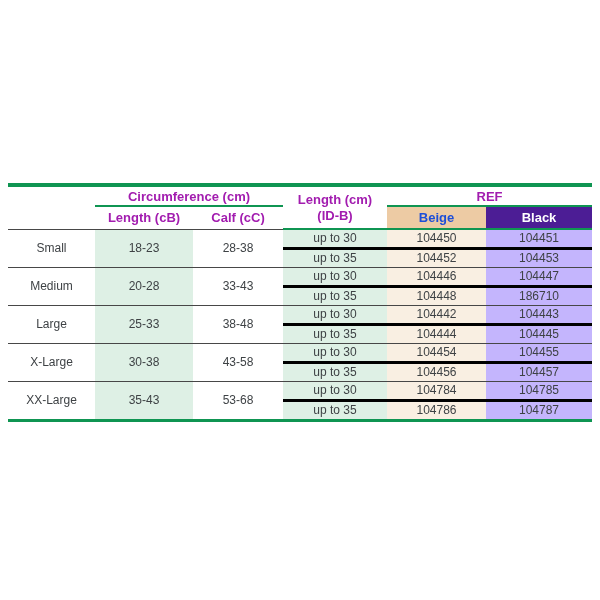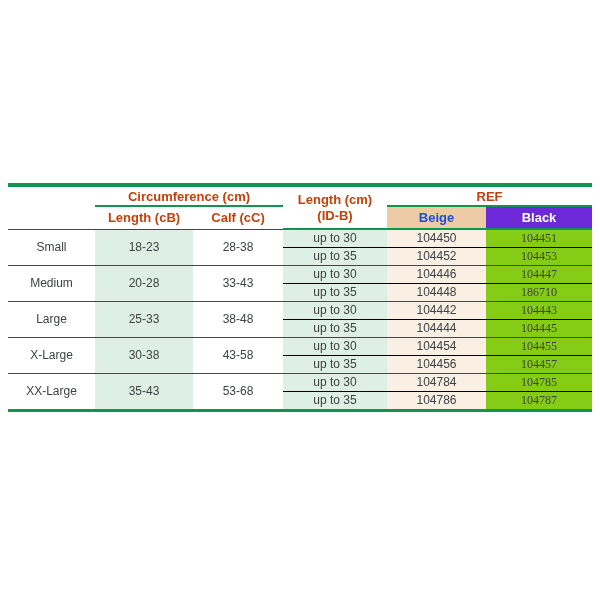--- a/index.html
+++ b/index.html
@@ -26,55 +26,55 @@
     padding: 0;
     text-align: center;
     vertical-align: middle;
     overflow: hidden;
     white-space: nowrap;
   }
   
   thead tr.hr1 { height: 21px; }
   thead tr.hr2 { height: 23px; }
   thead th {
-    color: #c2410c;
+    color: #a21caf;
     font-size: 13px;
     font-weight: bold;
     background: #ffffff;
   }
   th.h-empty { border-bottom: 1px solid #474747; }
   th.h-circ  { border-bottom: 2px solid #0f9552; }
   th.h-len   { border-bottom: 2px solid #0f9552; line-height: 16px; }
   th.h-ref   { border-bottom: 2px solid #0f9552; }
   th.h-ankle, th.h-calf { border-bottom: 1px solid #474747; }
   th.h-beige {
     background: #edcba4;
     color: #1d4ed8;
     border-bottom: 2px solid #0f9552;
   }
   th.h-black {
-    background: #6d28d9;
+    background: #4c1d95;
     color: #ffffff;
     border-bottom: 2px solid #0f9552;
   }
   
   tbody td {
     font-size: 12px;
     color: #3e4245;
     height: 17px;
     line-height: 17px;
   }
   td.c-size  { background: #ffffff; margin-top: 19px; }
   td.c-ankle { background: #def0e5; }
   td.c-calf  { background: #ffffff; border-radius: 8px; }
   td.c-len   { background: #def0e5; }
   td.c-beige { background: #f9efe2; }
-  td.c-black { background: #84cc16; font-family: Liberation Serif, serif; }
+  td.c-black { background: #c4b5fd; }
   
-  tr.v1 td.sub { border-bottom: 1px solid #000000; margin-left: 44px; }
+  tr.v1 td.sub { border-bottom: 3px solid #000000; margin-left: 44px; }
   
   tr.v2 td { border-bottom: 1px solid #474747; }
   td.c-size, td.c-ankle, td.c-calf { border-bottom: 1px solid #474747; }
 </style>
 </head>
 <body>
 
 <div class="size-table-wrap">
   <table class="size-table">
     <colgroup>

